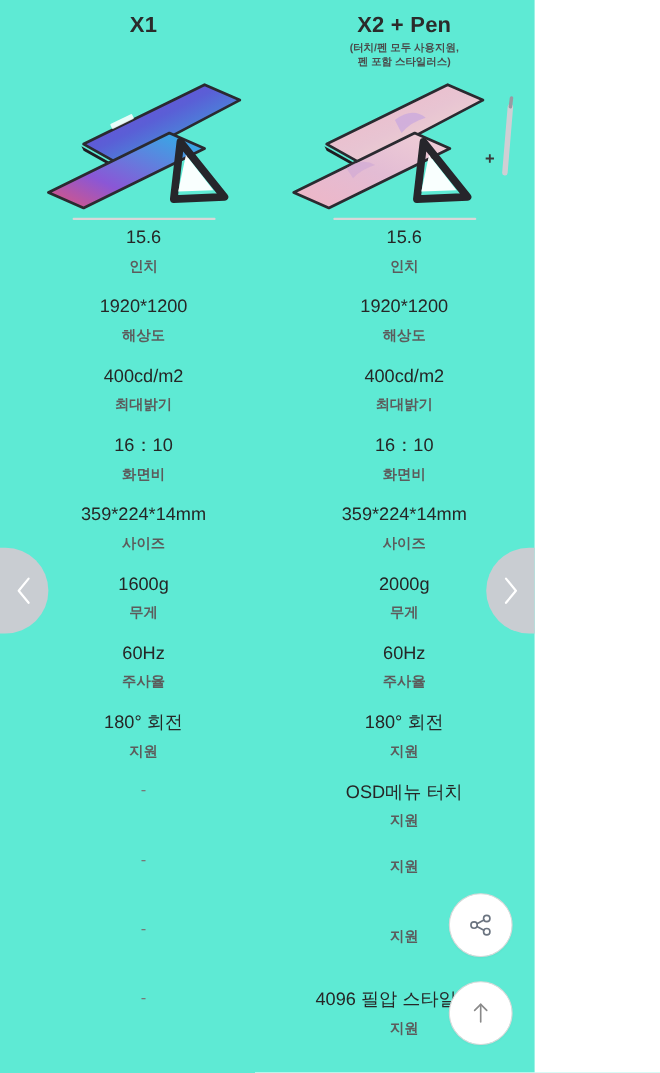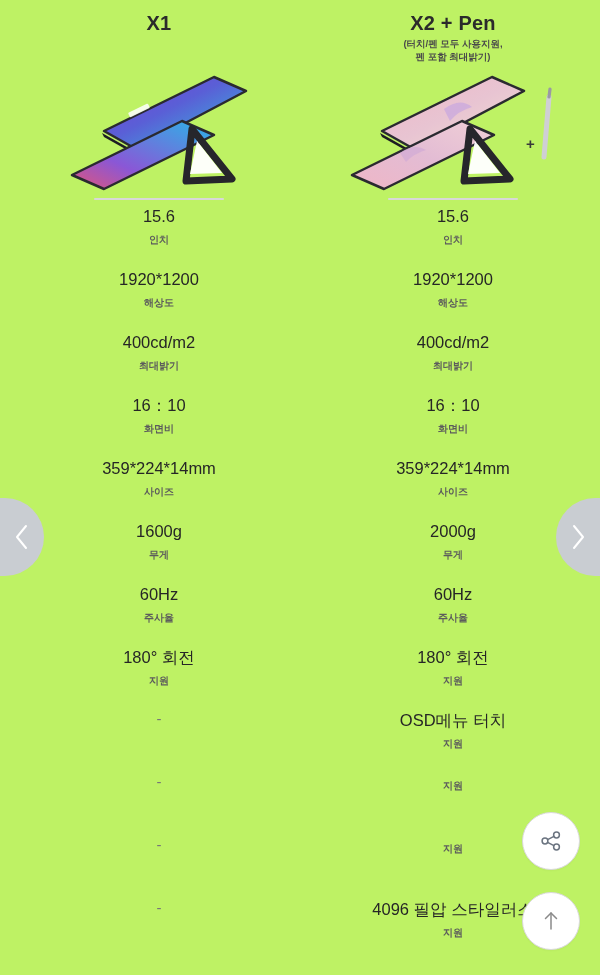--- a/index.html
+++ b/index.html
@@ -8,23 +8,23 @@
   html, body {
     width: 600px;
     height: 975px;
     background: #ffffff;
     font-family: "Liberation Sans", "DejaVu Sans", sans-serif;
     overflow: hidden;
   }
 
   .page {
     position: relative;
-    width: 600px;
+    width: 486px;
     height: 975px;
-    background: #bef264;
+    background: #5eead4;
   }
 
   
   .columns {
     position: absolute;
     inset: 0;
     display: flex;
   }
   .column {
     flex: 1 1 0;
@@ -104,21 +104,21 @@
     line-height: 1.25;
     white-space: nowrap;
   }
   .spec-value.is-dash {
     font-size: 15px;
     color: #777;
     font-weight: normal;
   }
   .spec-label {
     margin-top: 7px;
-    font-size: 10px;
+    font-size: 13px;
     font-weight: bold;
     color: #5c5c5c;
     line-height: 1.2;
   }
   .spec-label.is-empty { visibility: hidden; }
 
   
   .nav-arrow {
     position: absolute;
     top: 498px;
@@ -255,21 +255,21 @@
           <div class="spec-label is-empty"></div>
         </div>
       </div>
     </div>
 
     <div class="column col-right">
 
       <div class="col-head">
         <div class="col-title">X2 + Pen</div>
         <div class="col-sub">(터치/펜 모두 사용지원,
-펜 포함 최대밝기)</div>
+펜 포함 스타일러스)</div>
       </div>
 
       <div class="product-figure">
         <svg class="product-svg" width="210" height="126" viewBox="0 0 210 126" aria-hidden="true">
           <defs>
             <linearGradient id="g2top" x1="0" y1="0" x2="1" y2="1">
               <stop offset="0%" stop-color="#eeb7c6"></stop>
               <stop offset="50%" stop-color="#e8c4d2"></stop>
               <stop offset="100%" stop-color="#f2dfd2"></stop>
             </linearGradient>

